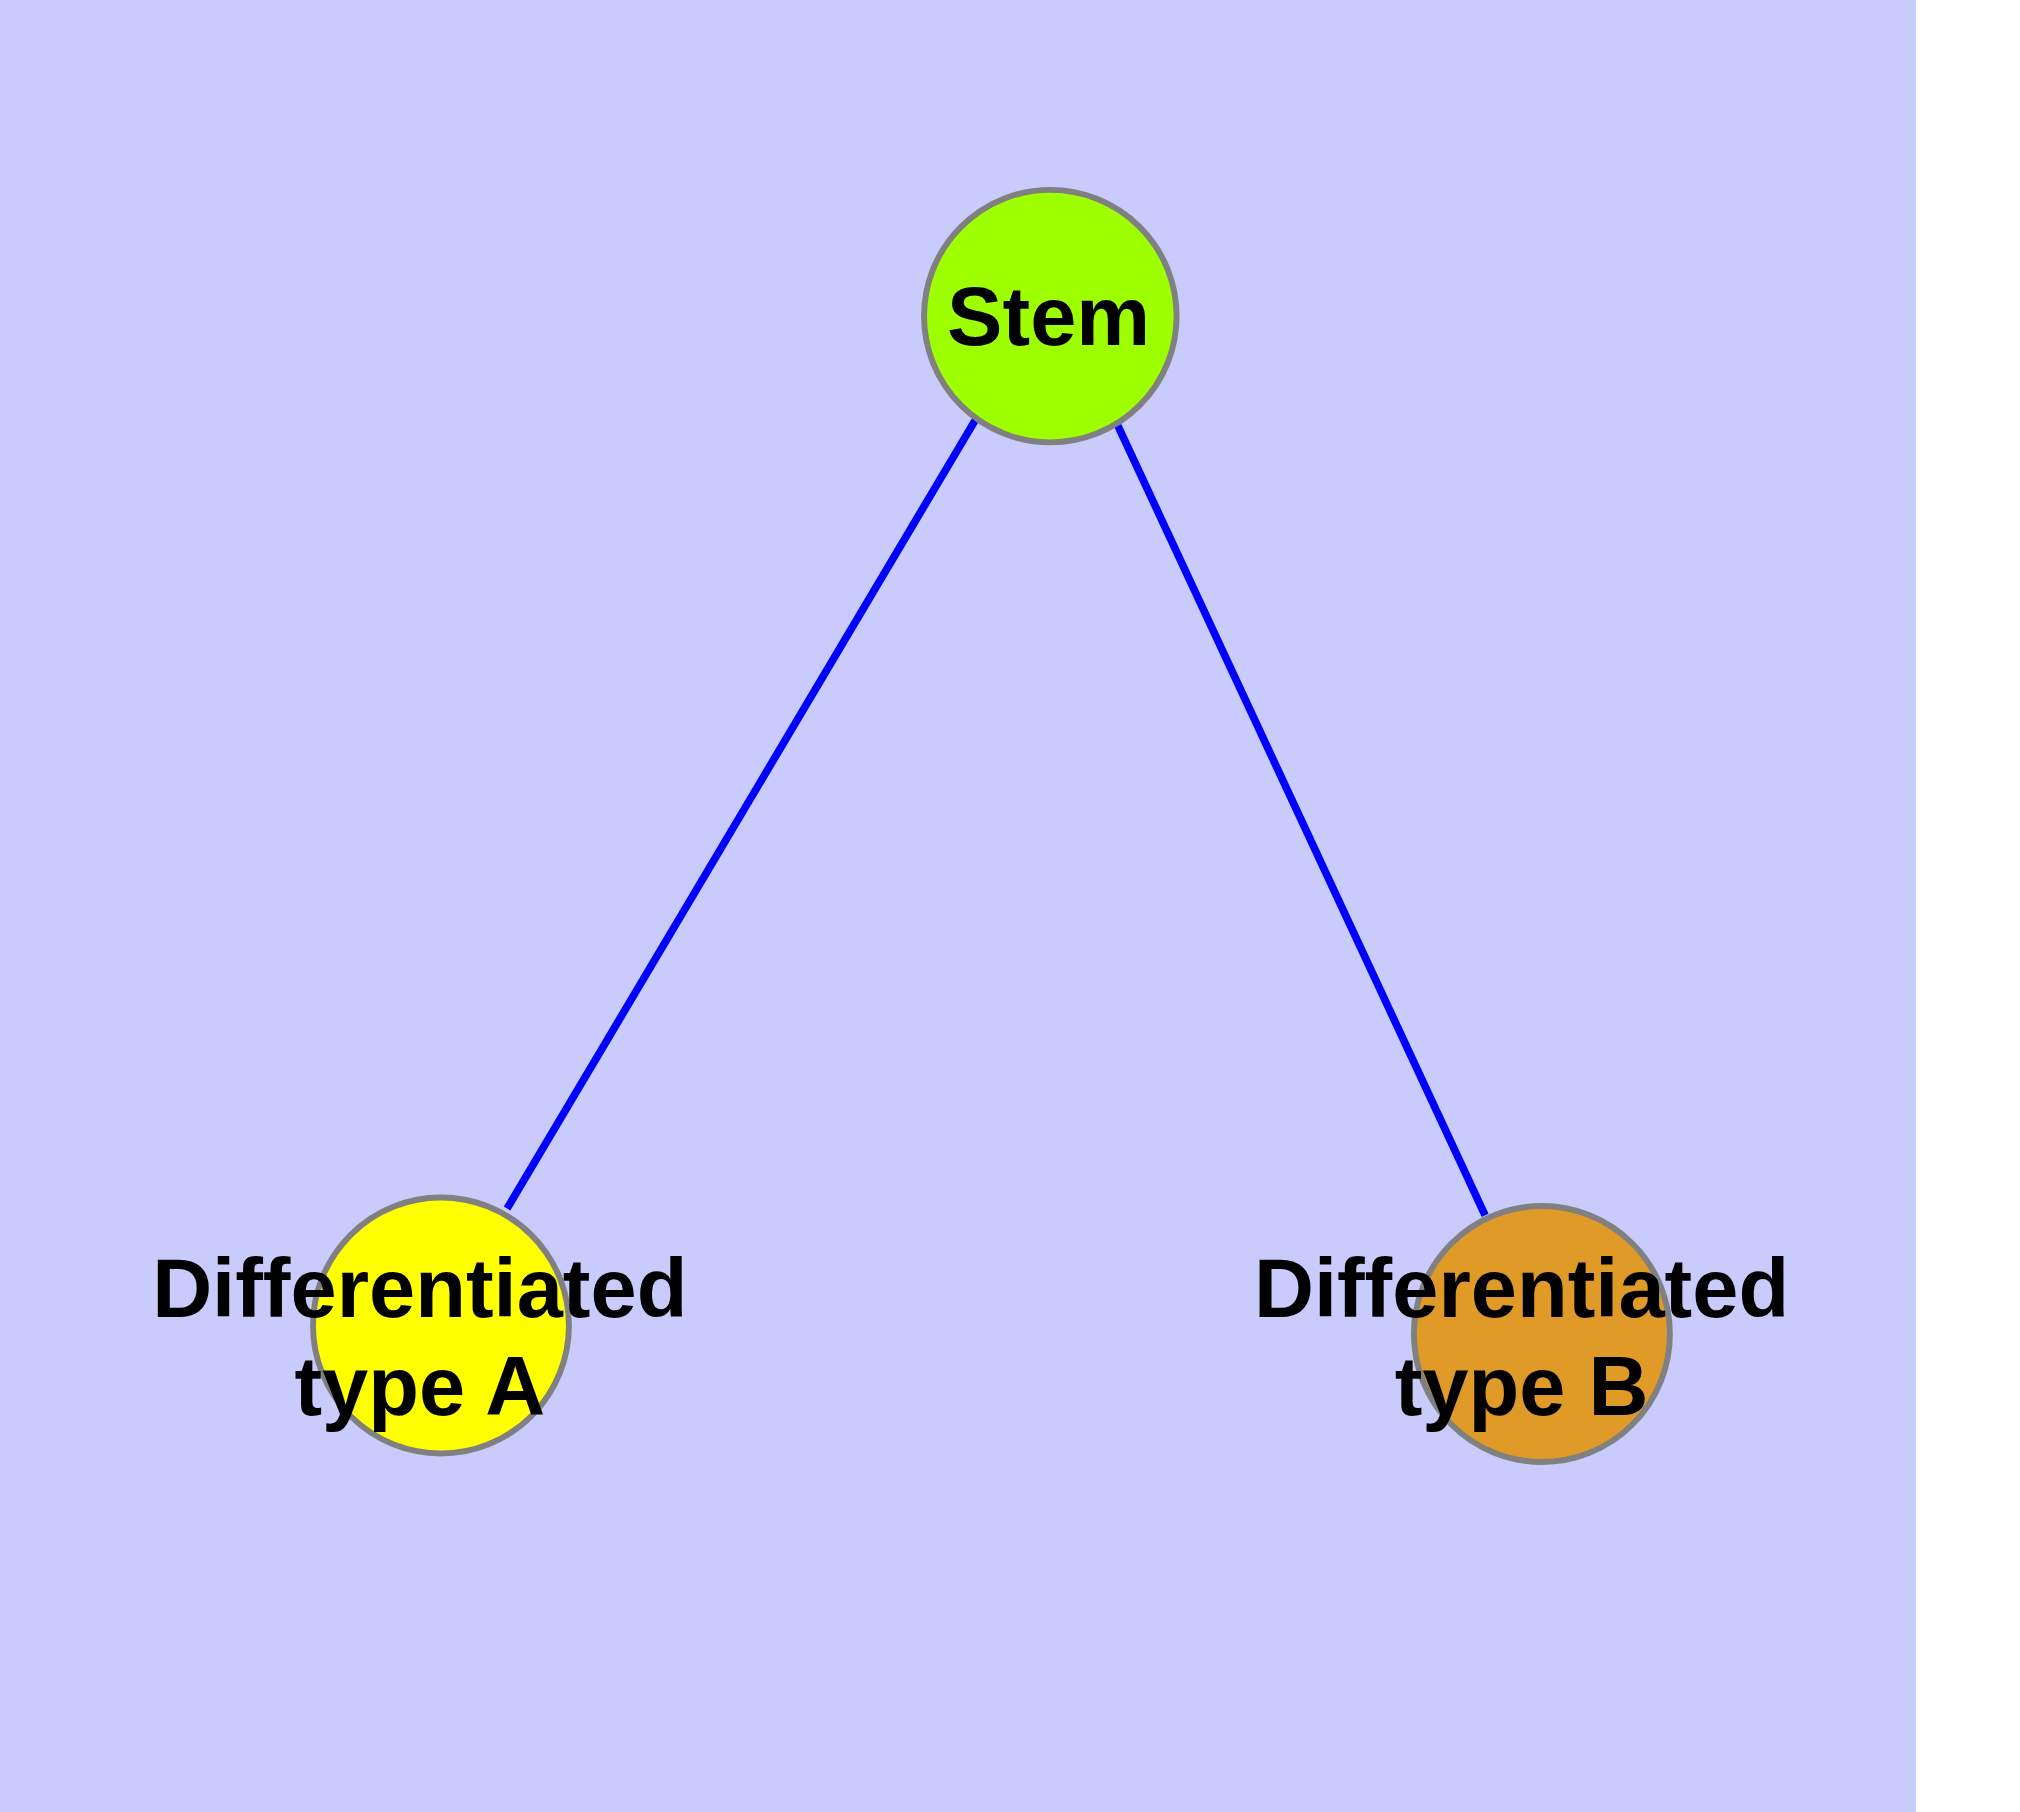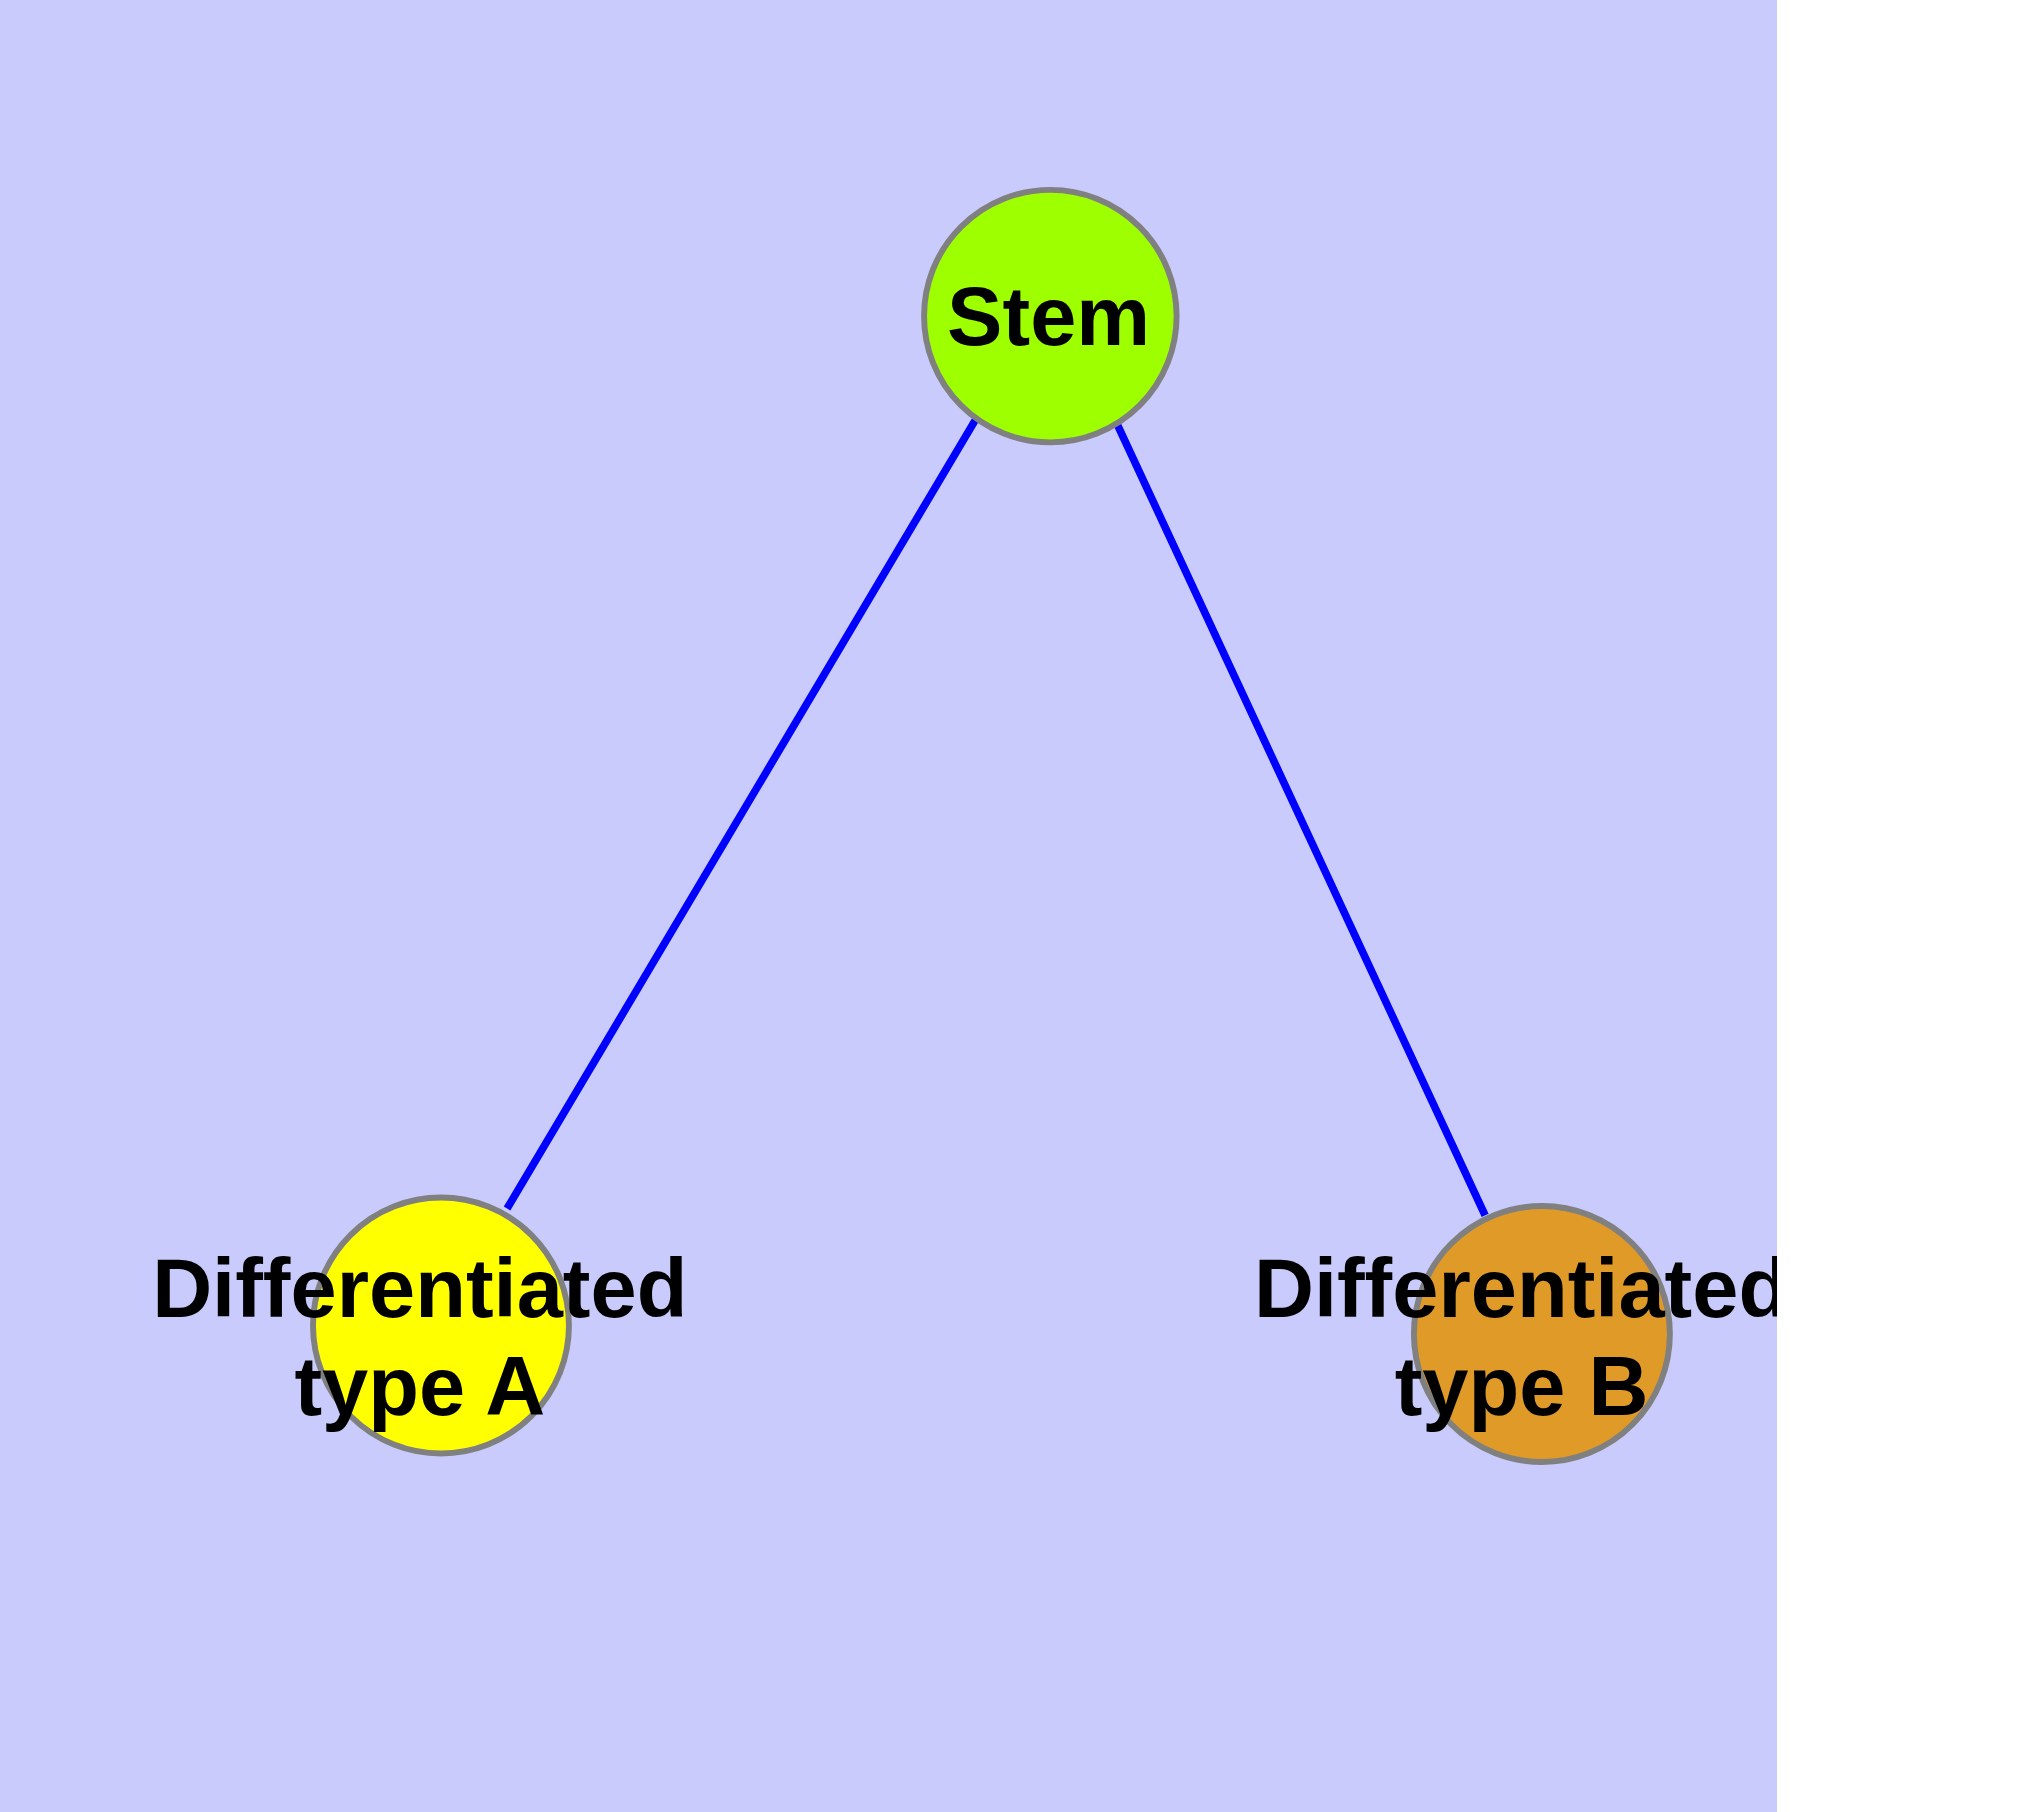--- a/index.html
+++ b/index.html
@@ -3,21 +3,21 @@
 <meta charset="utf-8">
 <title>Cell differentiation graph</title>
 <style>
   html, body {
     margin: 0;
     padding: 0;
     background: #ffffff;
   }
   #stage {
     position: relative;
-    width: 1777px;
+    width: 1916px;
     height: 1812px;
     overflow: hidden;
     font-family: "Liberation Sans", "DejaVu Sans", sans-serif;
   }
   #canvas-bg {
     position: absolute;
     inset: 0;
     background: #c8cbfb;
   }
   #graph-svg {

